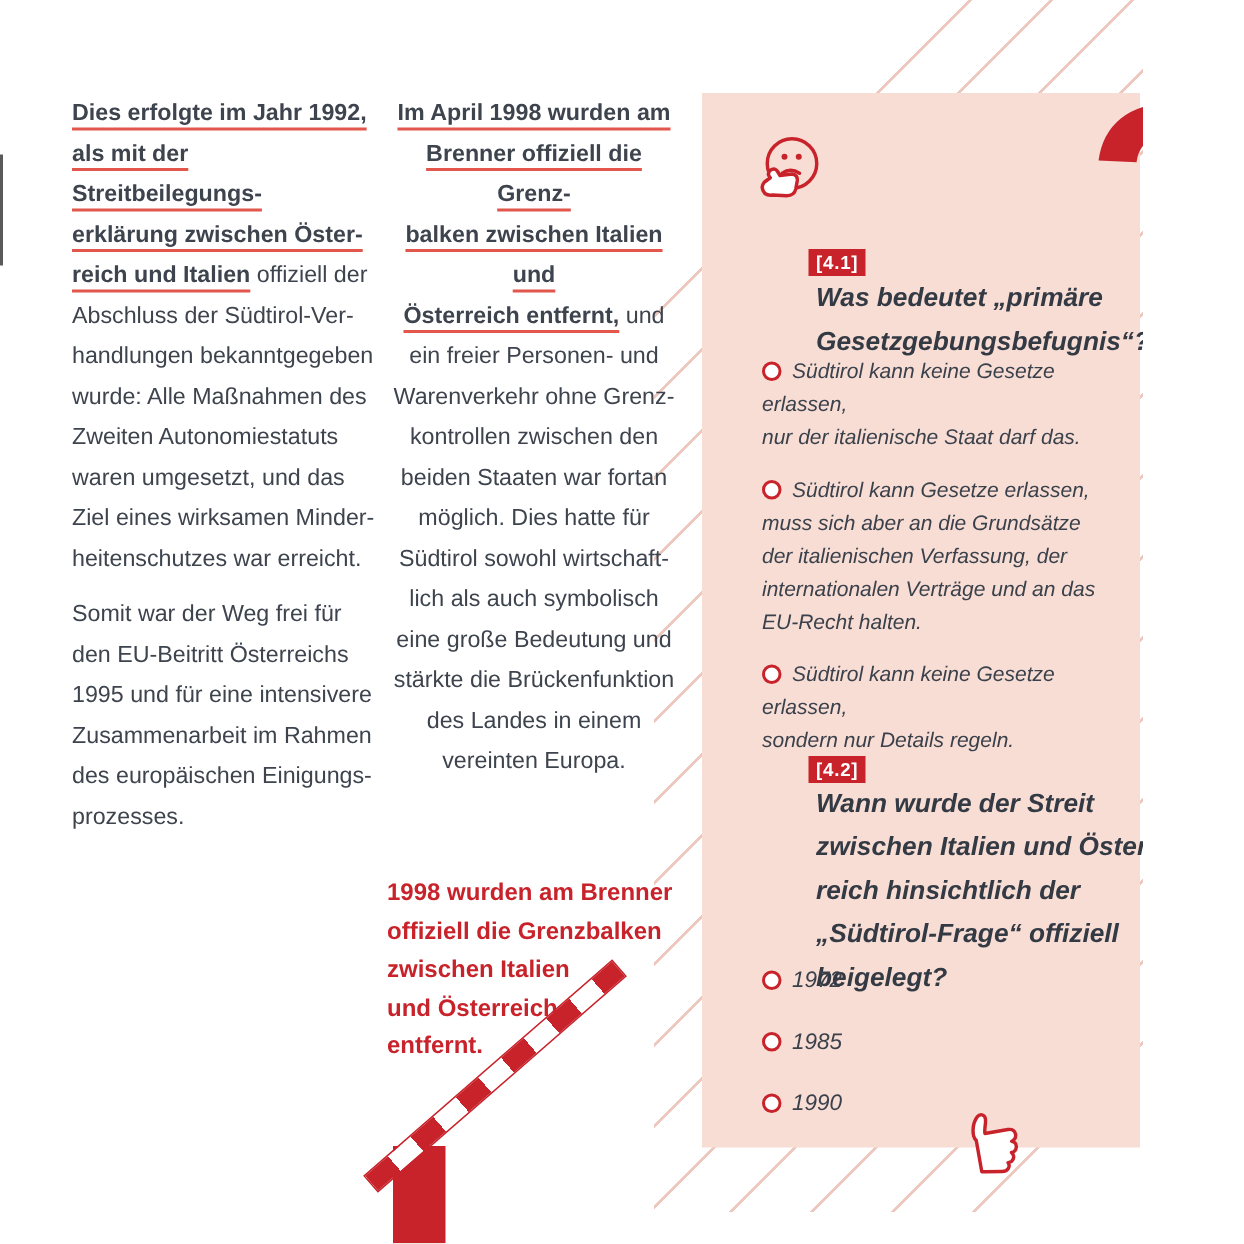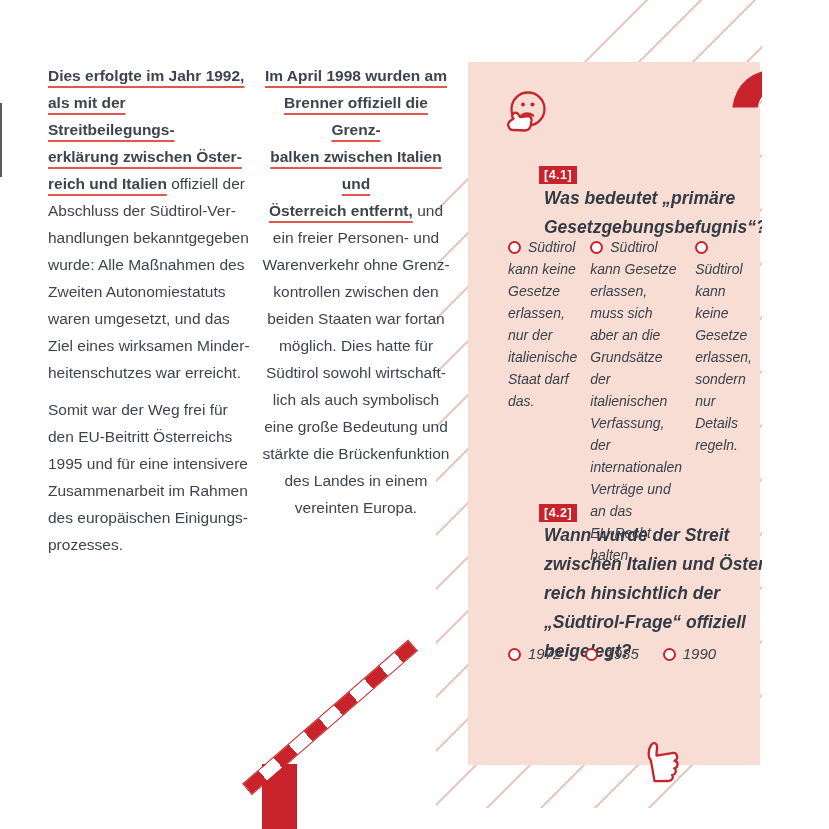--- a/index.html
+++ b/index.html
@@ -47,21 +47,21 @@
     font-weight:bold;font-size:12.5px;line-height:1;padding:3px 5px 2px 5px;letter-spacing:.5px;margin-left:31px;
   }
   .badge-41{top:166px;}
   .badge-42{top:504px;}
   .question{
     position:absolute;left:508px;width:242px;font-style:italic;font-weight:600;
     font-size:17.5px;line-height:29px;color:#333a44;margin-left:36px;
   }
   .question-41{top:184px;}
   .question-42{top:521px;}
-  .options{position:absolute;left:508px;width:246px;display:flex;flex-direction:row;}
+  .options{position:absolute;left:508px;width:246px;display:flex;flex-direction:column;}
   .options-41{top:236px;gap:13px;}
   .options-42{top:645px;gap:24px;}
   .option{font-style:italic;font-size:14px;line-height:22px;color:#3a414b;cursor:pointer;}
   .options-42 .option{font-size:15px;line-height:17px;}
   .radio{
     display:inline-block;width:13px;height:13px;border:2.4px solid var(--red);
     border-radius:50%;background:#fff;margin-right:7px;vertical-align:-2px;
   }
 
   
@@ -128,17 +128,18 @@
     <div class="option"><span class="radio"></span><span>1985</span></div>
     <div class="option"><span class="radio"></span><span>1990</span></div>
   </div>
 
   <svg class="thumb-icon" width="52" height="54" viewBox="0 0 52 54">
     <g fill="#ffffff" stroke="#c8232b" stroke-width="2.3" stroke-linecap="round" stroke-linejoin="round">
       <path d="M13 25 C10.5 22 12 13.5 16.5 9.5 C18.5 7.8 21.5 8.8 21.5 11.8 C21.5 15 19.5 18 19.5 21.5 L35 21.5 C38.2 21.5 39.5 23.5 39.5 25.6 C39.5 27.7 38 29.3 36.2 29.7 C38 30.3 39 31.9 38.5 34 C38 36 36.4 37 34.7 37 C35.8 38.1 36 39.8 35.2 41.3 C34.4 42.8 32.8 43.4 31.3 43.3 C31.9 44.4 31.7 46 30.8 47.1 C29.9 48.2 28.2 48.7 26.3 48.4 L15.5 46.6 L13 46.2 Z"></path>
     </g>
   </svg>
 
+  <div class="caption">1998 wurden am Brenner<br>offiziell die Grenzbalken<br>zwischen Italien<br>und Österreich<br>entfernt.</div>
 
   <div class="barrier-post"></div>
   <div class="barrier-arm"></div>
 
 </div>
 
 </body></html>

